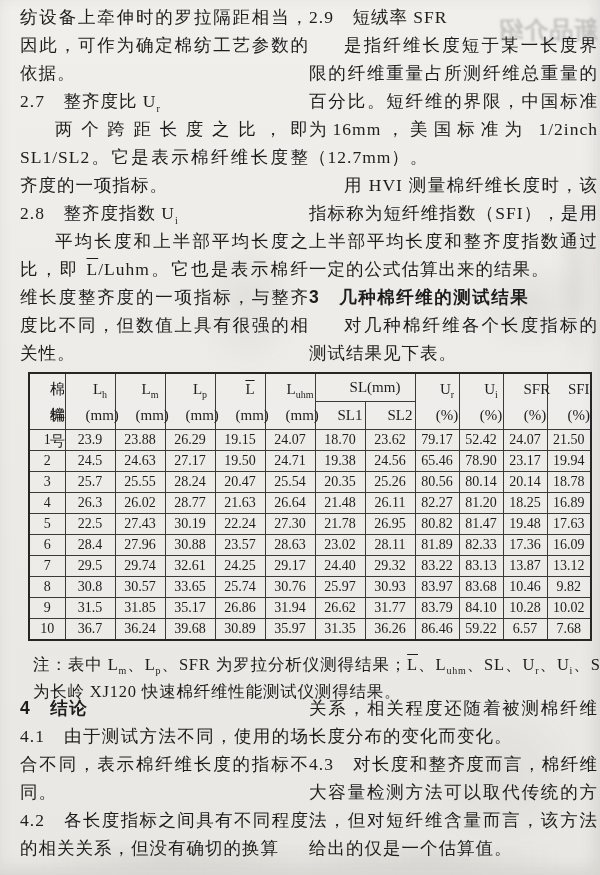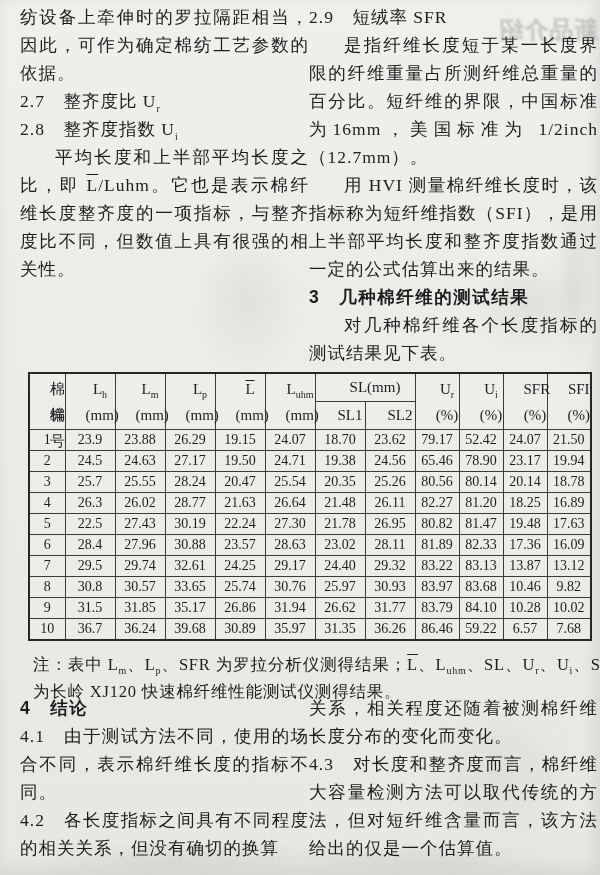--- a/index.html
+++ b/index.html
@@ -67,20 +67,21 @@
   <div class="smudge sm1"></div>
   <div class="smudge sm2"></div>
   <div class="smudge sm3"></div>
   <div class="smudge sm4"></div>
   <div class="smudge sm5"></div>
 
   <div class="twocol" style="top:3px;">
     <div class="col">
         <p class="para cont"><span>纺设备上牵伸时的罗拉隔距相当，因此，可作为确定棉纺工艺参数的依据。</span></p>
         <p class="para num"><span>2.7　整齐度比 U</span><sub>r</sub></p>
+        <p class="para ind"><span>两个跨距长度之比，即 SL1/SL2。它是表示棉纤维长度整齐度的一项指标。</span></p>
         <p class="para num"><span>2.8　整齐度指数 U</span><sub>i</sub></p>
         <p class="para ind"><span>平均长度和上半部平均长度之比，即 </span><span class="ov">L</span><span>/Luhm。它也是表示棉纤维长度整齐度的一项指标，与整齐度比不同，但数值上具有很强的相关性。</span></p>
       </div>
     <div class="col">
         <p class="para num"><span>2.9　短绒率 SFR</span></p>
         <p class="para ind"><span>是指纤维长度短于某一长度界限的纤维重量占所测纤维总重量的百分比。短纤维的界限，中国标准为16mm，美国标准为 1/2inch（12.7mm）。</span></p>
         <p class="para ind"><span>用 HVI 测量棉纤维长度时，该指标称为短纤维指数（SFI），是用上半部平均长度和整齐度指数通过一定的公式估算出来的结果。</span></p>
         <p class="para sec"><span>3　几种棉纤维的测试结果</span></p>
         <p class="para ind"><span>对几种棉纤维各个长度指标的测试结果见下表。</span></p>
       </div>

